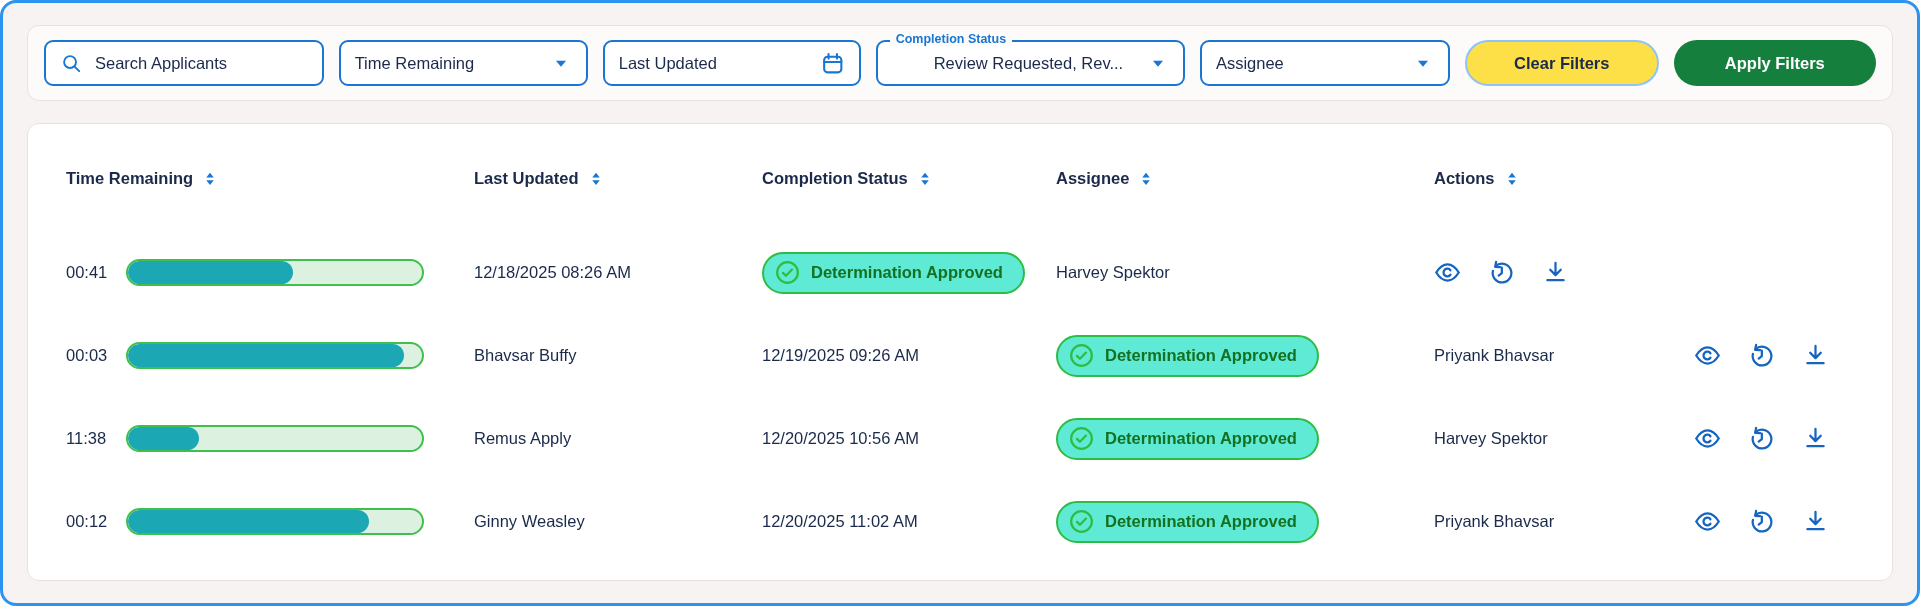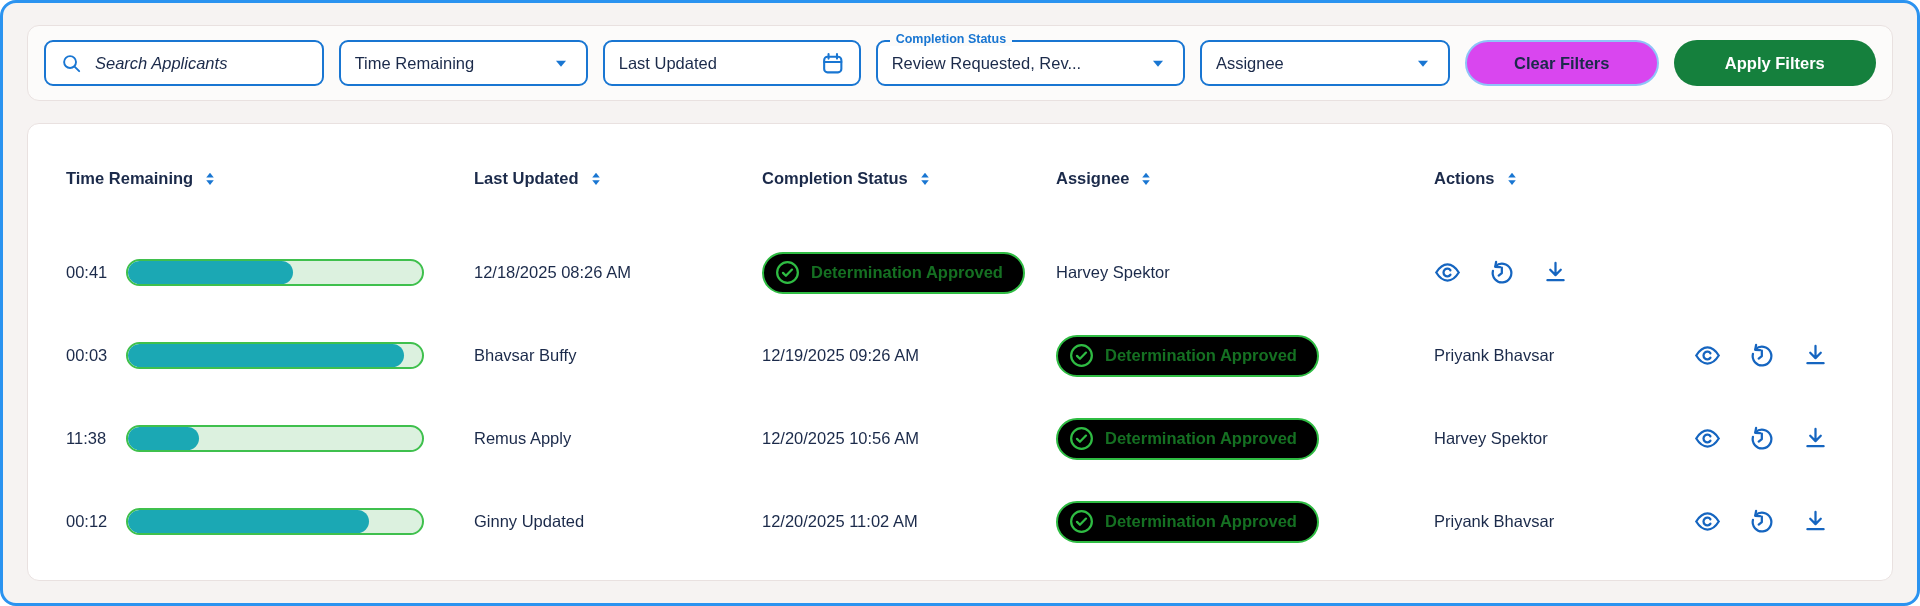--- a/index.html
+++ b/index.html
@@ -39,43 +39,42 @@
     font-size: 16.5px; font-weight: 500; color: #1b2a4a;
     cursor: pointer;
   }
   .field svg { flex: 0 0 auto; }
   .f-search  { width: 283px; cursor: text; }
   .f-search input {
     border: none; outline: none; width: 100%;
     font-family: "Liberation Sans", sans-serif;
     font-size: 16.5px; font-weight: 500; color: #be185d;
     background: transparent;
-    font-style: italic;
   }
   .f-search input::placeholder { color: #1b2a4a; opacity: 1; }
   .f-time     { width: 252px; justify-content: space-between; }
   .f-date     { width: 261px; justify-content: space-between; }
   .f-status   { width: 313px; justify-content: space-between; position: relative; }
   .f-status .floating-label {
     position: absolute; top: -10px; left: 12px;
     background: #fcfbfa; padding: 0 6px;
     font-size: 12.5px; font-weight: 700; color: #1976d2;
     white-space: nowrap;
   }
-  .f-status .value { overflow: hidden; text-overflow: ellipsis; white-space: nowrap; }
+  .f-status .value { overflow: hidden; text-overflow: ellipsis; white-space: nowrap; margin-left: 42px; }
   .f-assignee { width: 253px; justify-content: space-between; }
   .btn {
     height: 46px; border-radius: 999px;
     display: flex; align-items: center; justify-content: center;
     font-family: "Liberation Sans", sans-serif;
     font-size: 16.5px; font-weight: 700; cursor: pointer;
   }
   .btn-clear {
     width: 196px; margin-left: auto;
-    background: #d946ef; border: 2px solid #8fc3f8; color: #1b2a4a;
+    background: #fde047; border: 2px solid #8fc3f8; color: #1b2a4a;
   }
   .btn-apply {
     width: 205px;
     background: #15803d; border: none; color: #ffffff;
   }
 
   
   .table-card {
     margin: 22px 24px 0;
     height: 458px;
@@ -104,21 +103,21 @@
     border: 2px solid #3fc04d;
     background: #dcf1df;
     border-radius: 999px;
     overflow: hidden;
   }
   .progress-fill { height: 100%; background: #1ba8b4; border-radius: 999px; }
 
   .badge {
     display: inline-flex; align-items: center; gap: 10px;
     height: 42px; padding: 0 20px 0 10px;
-    border: 2px solid #2fbc43; background: #000000;
+    border: 2px solid #2fbc43; background: #5eead4;
     border-radius: 999px;
     color: #157022; font-weight: 700; font-size: 16.5px;
     white-space: nowrap;
   }
 
   .actions-cell { display: flex; align-items: center; gap: 27px; }
   .icon-btn {
     background: none; border: none; padding: 0; margin: 0;
     color: #1565c0; cursor: pointer; display: flex; align-items: center;
   }
@@ -346,21 +345,21 @@
       </div>
     </div>
 
     <div class="grid-row body-row">
       <div class="time-cell">
         <span class="time-text">00:12</span>
         <div class="progress">
             <div class="progress-fill" style="width: 82%;"></div>
           </div>
       </div>
-      <div>Ginny Updated</div>
+      <div>Ginny Weasley</div>
       <div>12/20/2025 11:02 AM</div>
       <div><span class="badge">
             <svg width="27" height="27" viewBox="0 0 24 24" style="color:#2fbc43">
               <use href="#ic-check-circle"></use>
             </svg>
             <span>Determination Approved</span>
           </span></div>
       <div>Priyank Bhavsar</div>
       <div class="actions-cell">
         <button class="icon-btn">

